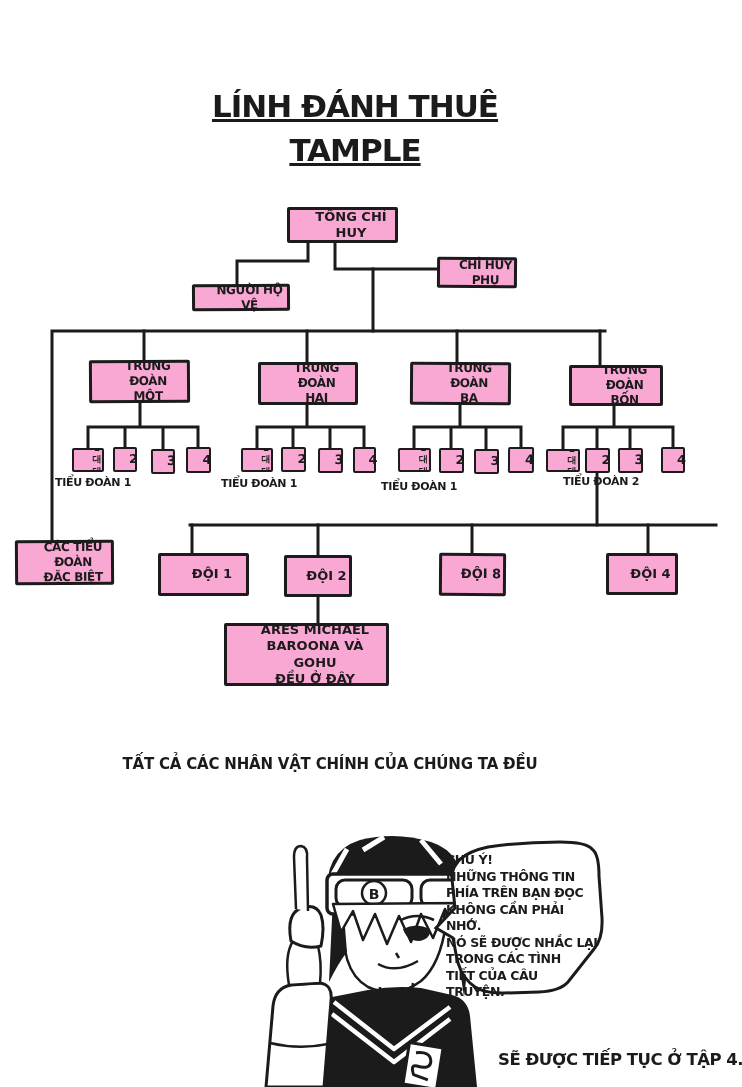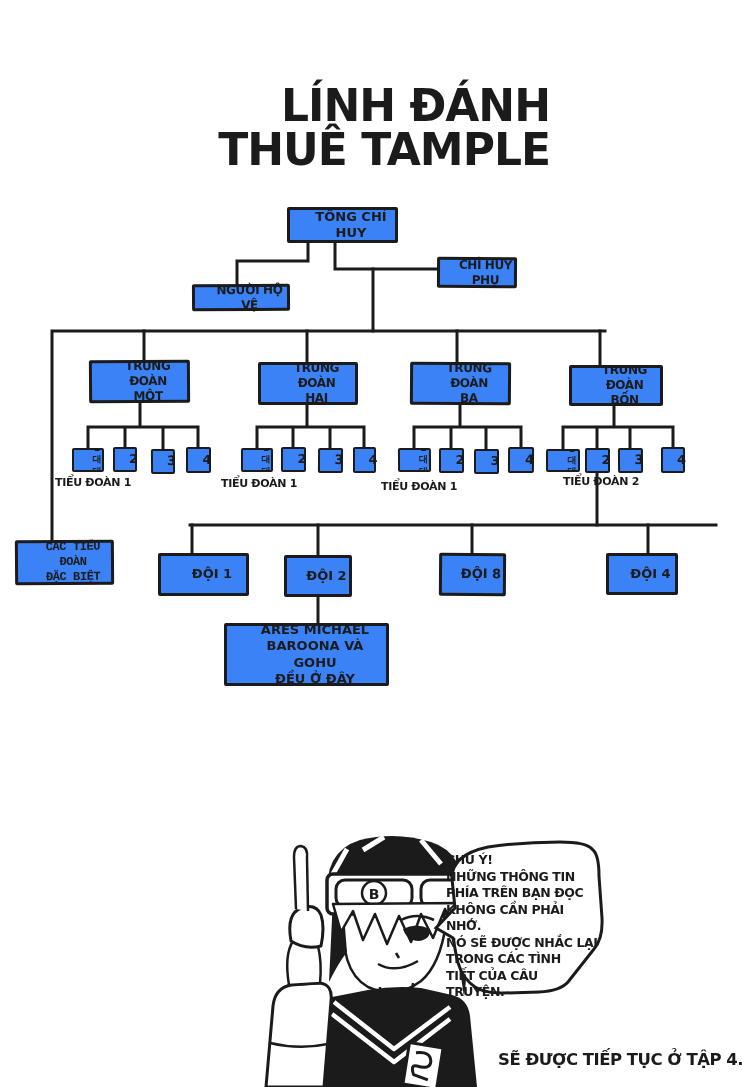--- a/index.html
+++ b/index.html
@@ -1,21 +1,21 @@
 <!DOCTYPE html>
 <html><head>
 <meta charset="utf-8">
 <style>
   html,body{margin:0;padding:0;background:#e8e8e8;}
   #page{position:relative;width:742px;height:1087px;background:#ffffff;overflow:hidden;
         font-family:"DejaVu Sans","Liberation Sans",sans-serif;color:#1b1b1b;}
   #wires{position:absolute;left:0;top:0;width:742px;height:1087px;}
   .abs{position:absolute;}
-  .title{font-weight:700;font-size:44px;letter-spacing:-1px;text-align:right;line-height:44px;}
-  .node{position:absolute;box-sizing:border-box;border:3px solid #1b1b1b;background:#3b82f6;
+  .title{font-weight:700;font-size:31px;letter-spacing:-1px;text-align:center;line-height:44px;text-decoration:underline;}
+  .node{position:absolute;box-sizing:border-box;border:3px solid #1b1b1b;background:#f9a8d4;
         display:flex;flex-direction:column;align-items:center;justify-content:center;
         text-align:center;font-weight:700;border-radius:2px;line-height:1.25;padding-left:17px;}
   .node span{display:block;}
   .fs13{font-size:13px;} .fs12{font-size:12px;letter-spacing:-0.4px;}
   .small{font-size:13px;border-width:2.5px;}
   .bn{font-size:9px;letter-spacing:-1px;border-width:2.5px;overflow:hidden;}
   .grplabel{position:absolute;font-weight:700;font-size:11px;letter-spacing:-0.3px;white-space:nowrap;}
   .note{position:absolute;left:95px;top:753px;width:470px;text-align:center;
         font-weight:700;font-size:15px;line-height:23px;letter-spacing:-0.2px;}
   .bubbletext{position:absolute;left:446px;top:852px;width:156px;text-align:left;
@@ -185,21 +185,21 @@
       <span>2</span>
     </div>
   <div class="node small r1" style="left:618px;top:448px;width:25px;height:25px;">
       <span>3</span>
     </div>
   <div class="node small" style="left:661px;top:447px;width:24px;height:26px;">
       <span>4</span>
     </div>
   <div class="grplabel" style="left:563px;top:475px;">TIỂU ĐOÀN 2</div>
 
-  <div class="node fs12 r1" style="left:15px;top:540px;width:99px;height:45px;font-family:Liberation Mono, monospace;">
+  <div class="node fs12 r1" style="left:15px;top:540px;width:99px;height:45px;">
     <span>CÁC TIỂU ĐOÀN</span>
     <span>ĐẶC BIỆT</span>
   </div>
 
   <div class="node fs13" style="left:158px;top:553px;width:91px;height:43px;">
       <span>ĐỘI 1</span>
     </div>
   <div class="node fs13" style="left:284px;top:555px;width:68px;height:42px;">
       <span>ĐỘI 2</span>
     </div>
@@ -210,21 +210,21 @@
       <span>ĐỘI 4</span>
     </div>
 
   <div class="node fs13" style="left:224px;top:623px;width:165px;height:63px;">
     <span>ARES MICHAEL</span>
     <span>BAROONA VÀ GOHU</span>
     <span>ĐỀU Ở ĐÂY</span>
   </div>
 
   <div class="note">
-    <br>
+    <span>TẤT CẢ CÁC NHÂN VẬT CHÍNH CỦA CHÚNG TA ĐỀU</span><br>
   </div>
 
   <div class="bubbletext">
     <span>CHÚ Ý!</span><br>
     <span>NHỮNG THÔNG TIN</span><br>
     <span>PHÍA TRÊN BẠN ĐỌC</span><br>
     <span>KHÔNG CẦN PHẢI NHỚ.</span><br>
     <span>NÓ SẼ ĐƯỢC NHẮC LẠI</span><br>
     <span>TRONG CÁC TÌNH</span><br>
     <span>TIẾT CỦA CÂU</span><br>

